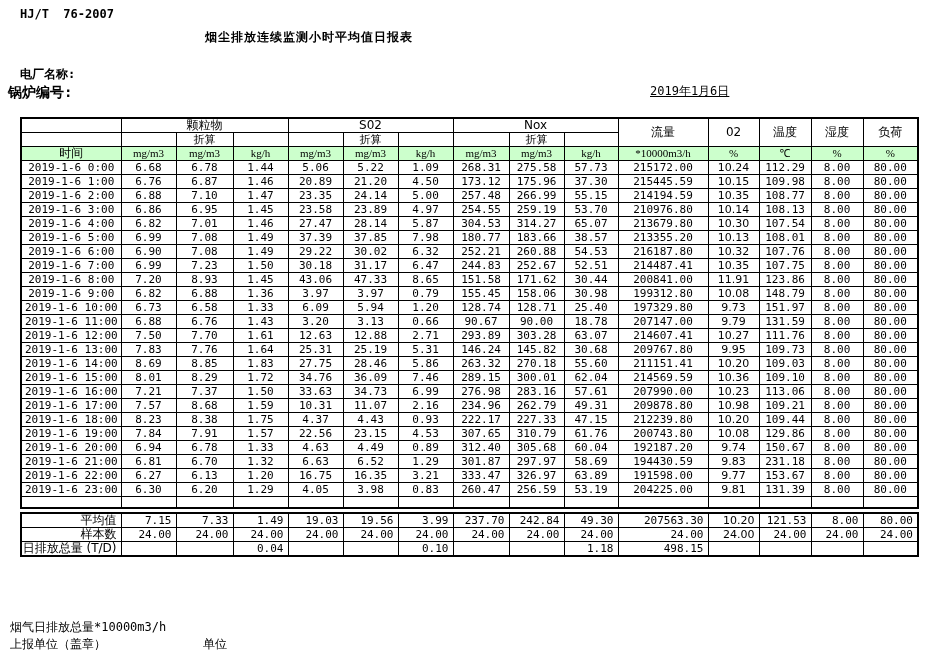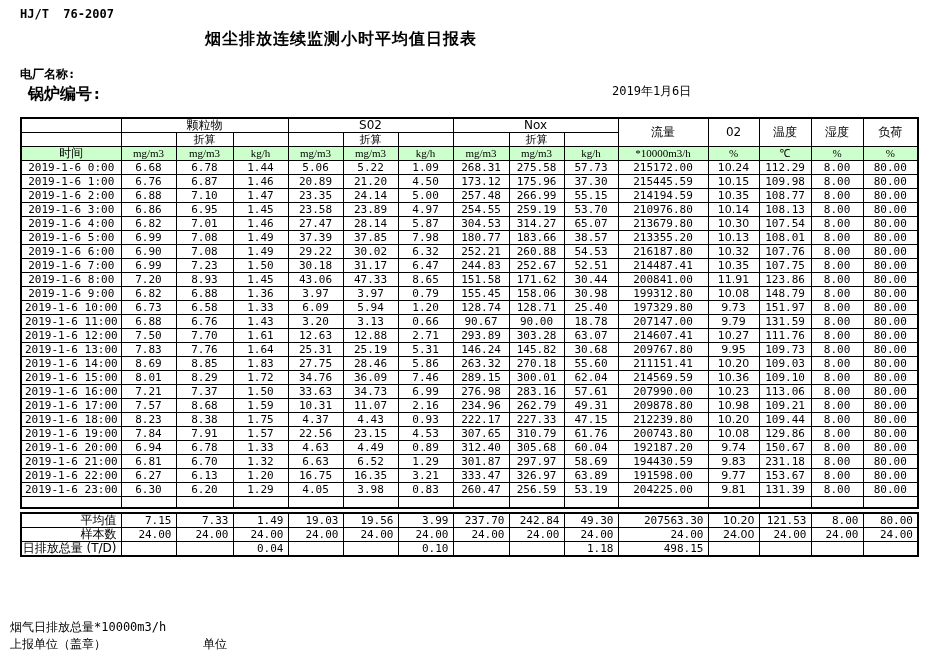--- a/index.html
+++ b/index.html
@@ -3,24 +3,24 @@
 <meta charset="utf-8">
 <style>
   * { box-sizing: border-box; }
   html,body { margin:0; padding:0; background:#fff; }
   .page {
     position:relative; width:936px; height:658px; background:#ffffff;
     font-family:"DejaVu Sans Mono","Liberation Mono",monospace; color:#000;
     overflow:hidden;
   }
   .std      { position:absolute; left:20px;  top:7px;  font-weight:bold; font-size:12px; white-space:pre;text-align:center; }
-  .title    { position:absolute; left:205px; top:29px; font-weight:bold; font-size:16px; letter-spacing:1px; }
+  .title    { position:absolute; left:205px; top:29px; font-weight:bold; font-size:12px; letter-spacing:1px; }
   .plant    { position:absolute; left:20px;  top:66px; font-weight:bold; font-size:12px; }
-  .boiler   { position:absolute; left:28px;  top:84px; font-weight:bold; font-size:16px; }
-  .date     { position:absolute; left:612px; top:83px; font-size:12px; }
+  .boiler   { position:absolute; left:8px;  top:84px; font-weight:bold; font-size:14px; }
+  .date     { position:absolute; left:650px; top:83px; font-size:12px;text-decoration:underline; }
   .tables   { position:absolute; left:20px;  top:117px; }
 
   table.main { border-collapse:collapse; table-layout:fixed; width:897px; border:2px solid #000; }
   table.summary { margin-top:3px; }
   table.main td {
     border:1px solid #000; padding:0 3px; font-size:11px; height:13.9px;
     line-height:13px; text-align:center; white-space:nowrap; overflow:visible;
   }
   tr.ghdr td  { font-size:12px; height:14px; font-family:"DejaVu Sans","Liberation Sans",sans-serif; }
   tr.chdr td  { font-size:11px; height:13px; font-family:"DejaVu Sans","Liberation Sans",sans-serif; }

